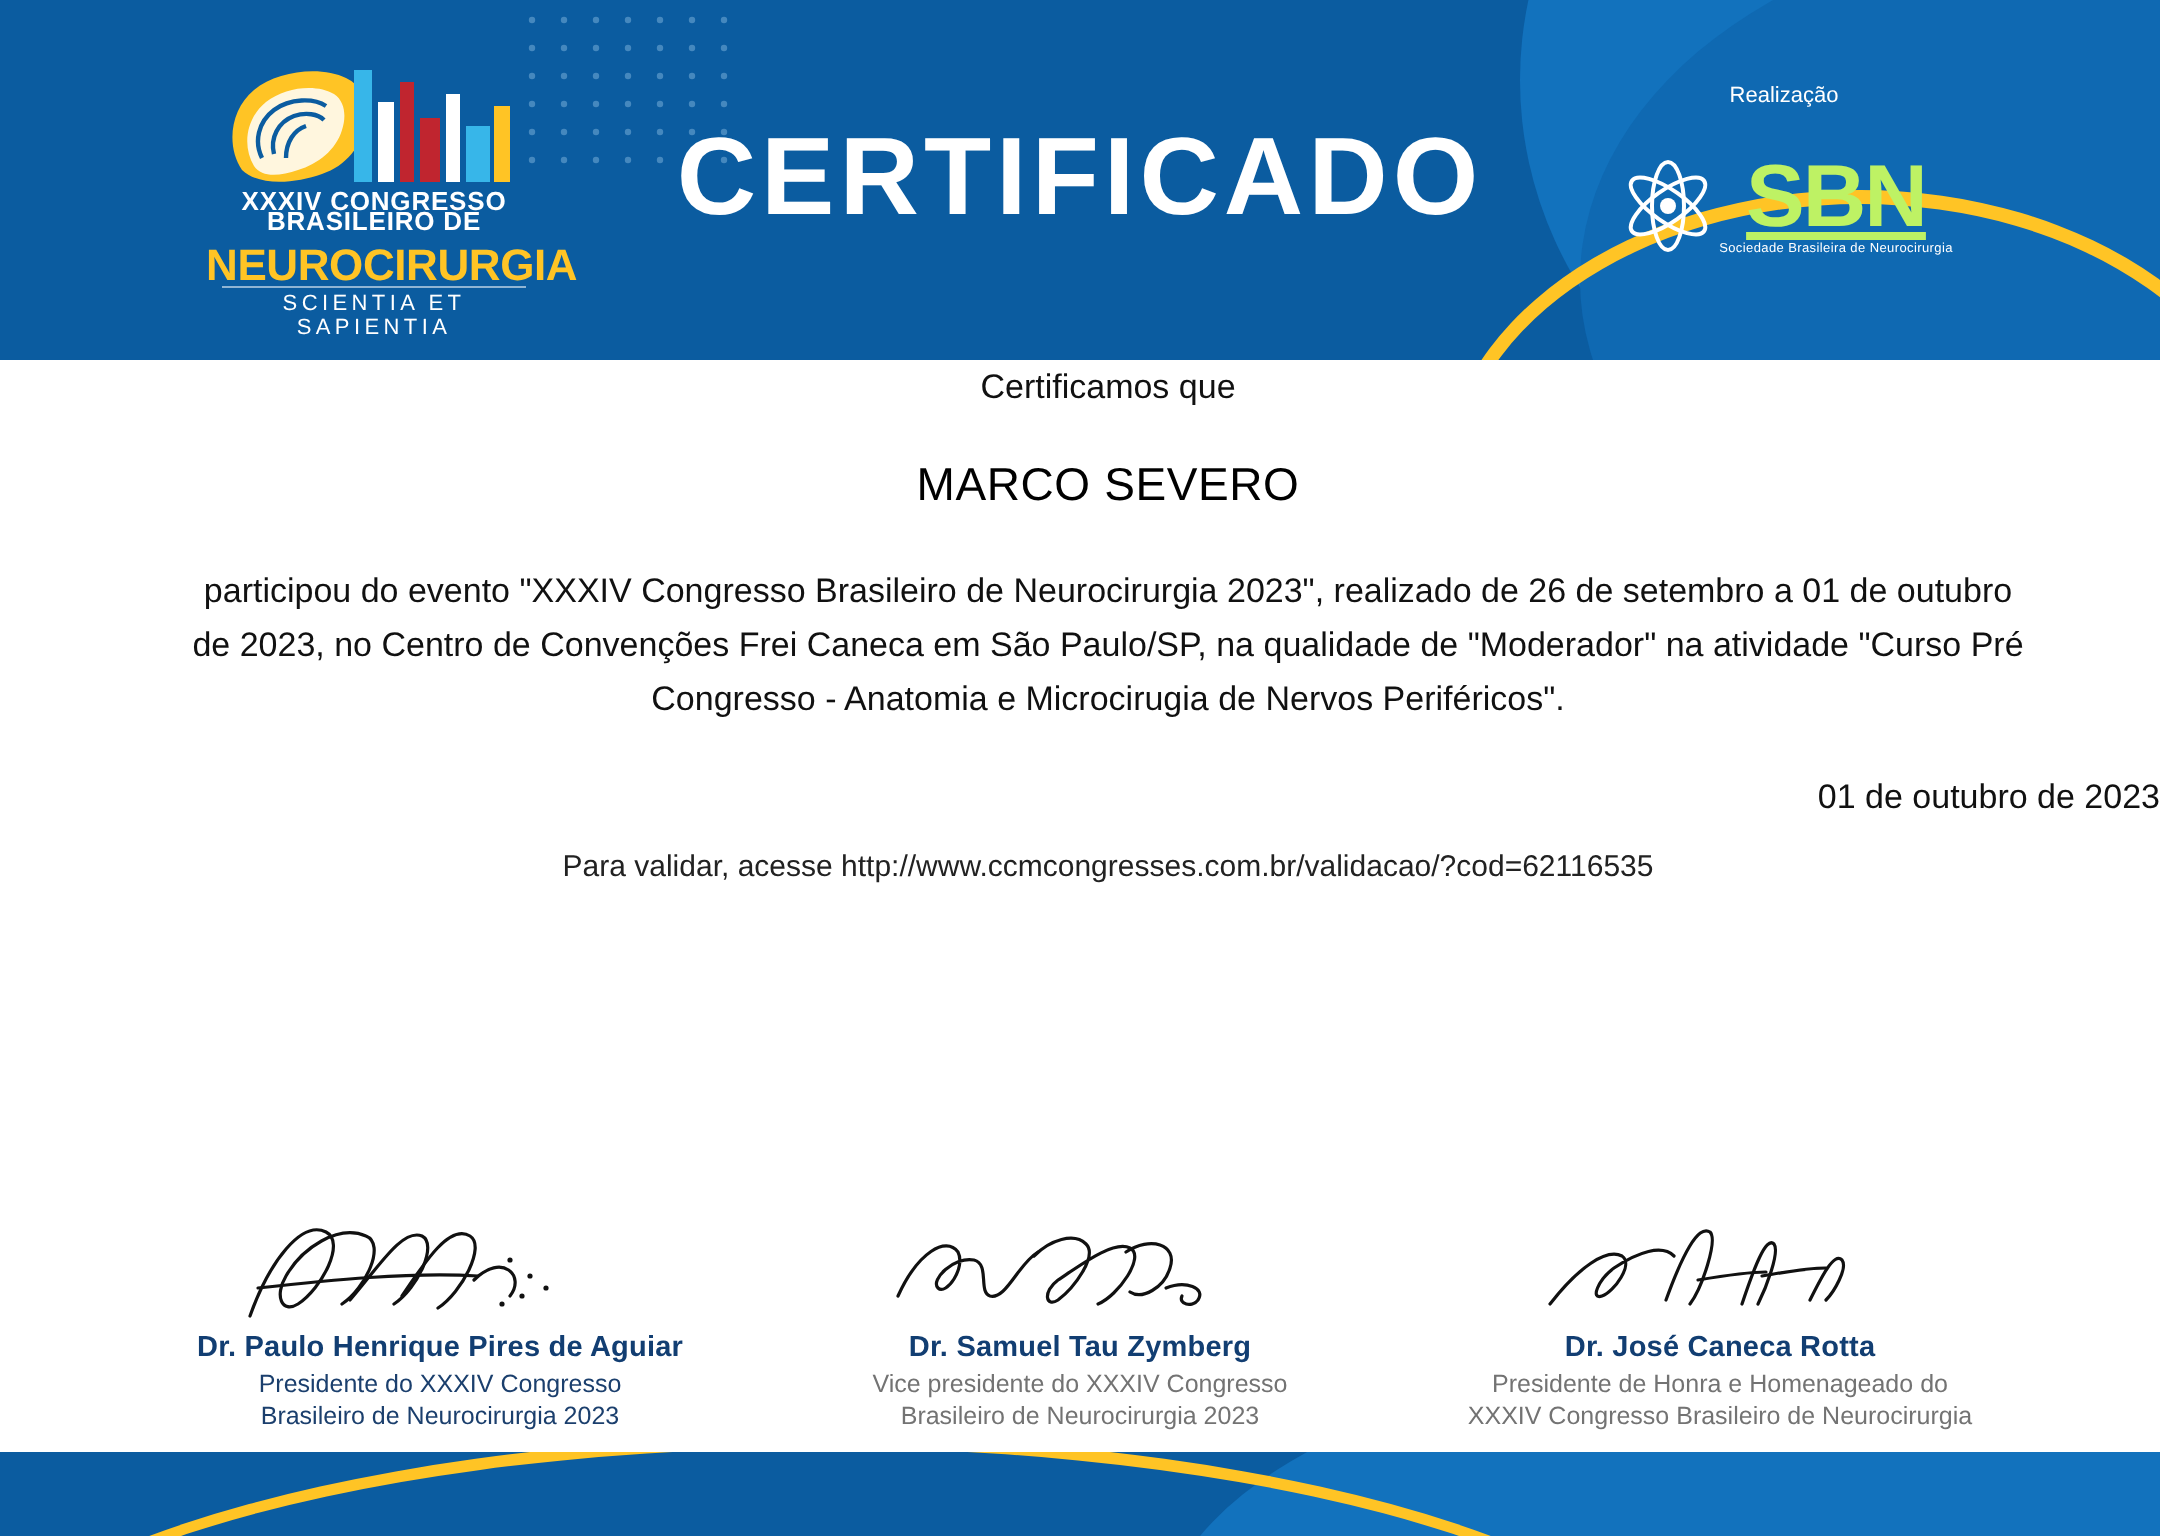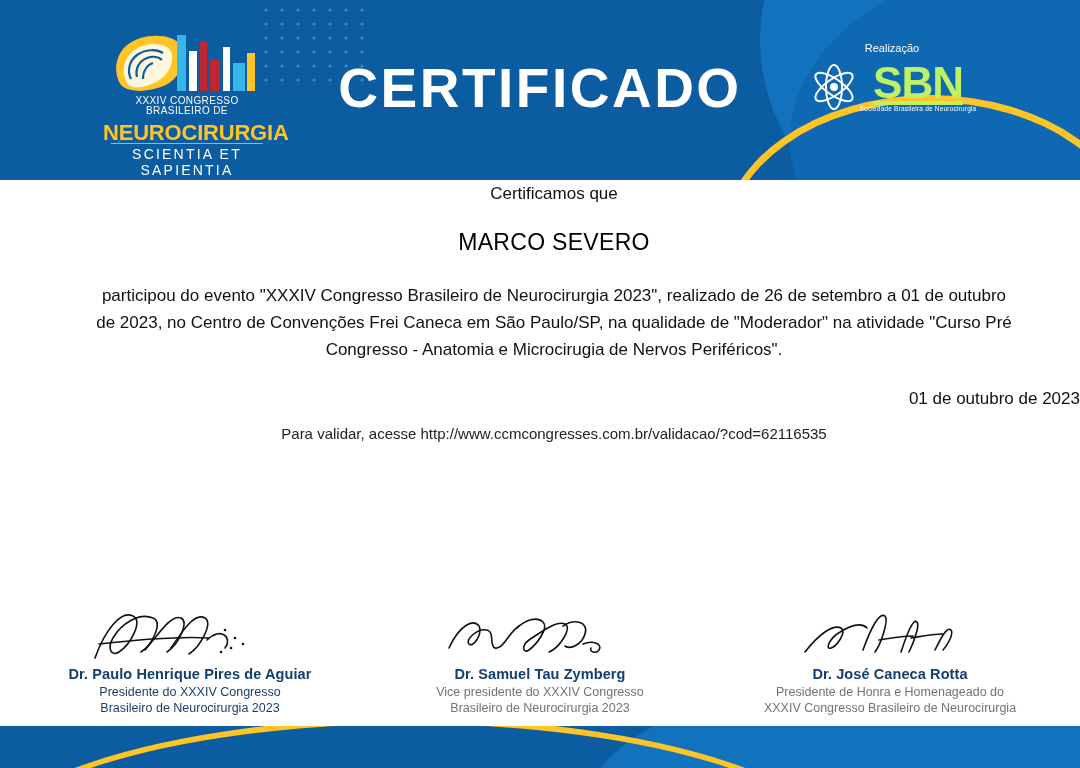--- a/index.html
+++ b/index.html
@@ -66,22 +66,22 @@
   }
   .cbn-logo .brain-block {
     position: absolute; left: 10px; top: 0px;
     width: 150px; height: 62px;
   }
   .cbn-xxxiv {
     position: absolute; left: 0; top: 63px;
     width: 168px;
     text-align: center;
     color: #ffffff;
-    font-size: 10px;
-    font-weight: normal;
+    font-size: 13px;
+    font-weight: bold;
     letter-spacing: .4px;
     line-height: 10px;
   }
   .cbn-neuro {
     position: absolute; left: 0; top: 87px;
     width: 168px;
     text-align: center;
     color: #ffc425;
     font-size: 22px;
     font-weight: bold;
@@ -90,35 +90,35 @@
   .cbn-rule {
     position: absolute; left: 8px; top: 110px;
     width: 152px; height: 1px;
     background: rgba(255,255,255,.55);
   }
   .cbn-scientia {
     position: absolute; left: 0; top: 113px;
     width: 168px;
     text-align: center;
     color: #ffffff;
-    font-size: 14px;
+    font-size: 11px;
     letter-spacing: 2.2px;
   }
 
   
   .sbn-block {
     position: absolute; right: 88px; top: 42px;
     width: 200px; height: 110px;
     z-index: 6;
     text-align: center;
   }
   .sbn-realizacao {
     color: #ffffff;
     font-size: 11px;
-    margin-bottom: 8px;
+    margin-bottom: 24px;
   }
   .sbn-logo-row {
     display: flex; align-items: center; justify-content: center;
   }
   .sbn-text {
     color: #bef264;
     font-size: 44px;
     font-weight: bold;
     letter-spacing: -1px;
     line-height: 42px;
@@ -171,21 +171,21 @@
     color: #222222;
     margin-top: 16px;
   }
 
   
   .signatures {
     position: absolute; left: 0; top: 600px;
     width: 1080px;
     display: flex;
     justify-content: center;
-    gap: 60px;
+    gap: 30px;
   }
   .sig {
     width: 290px;
     text-align: center;
   }
   .sig-mark {
     height: 66px;
     position: relative;
   }
   .sig-name {

